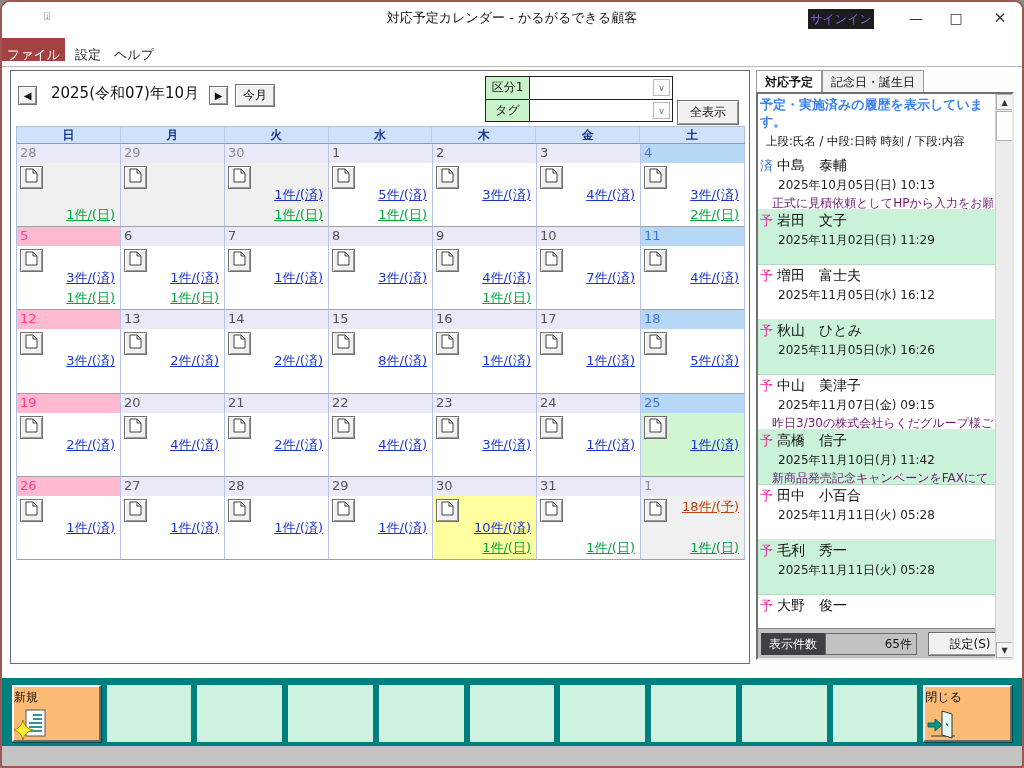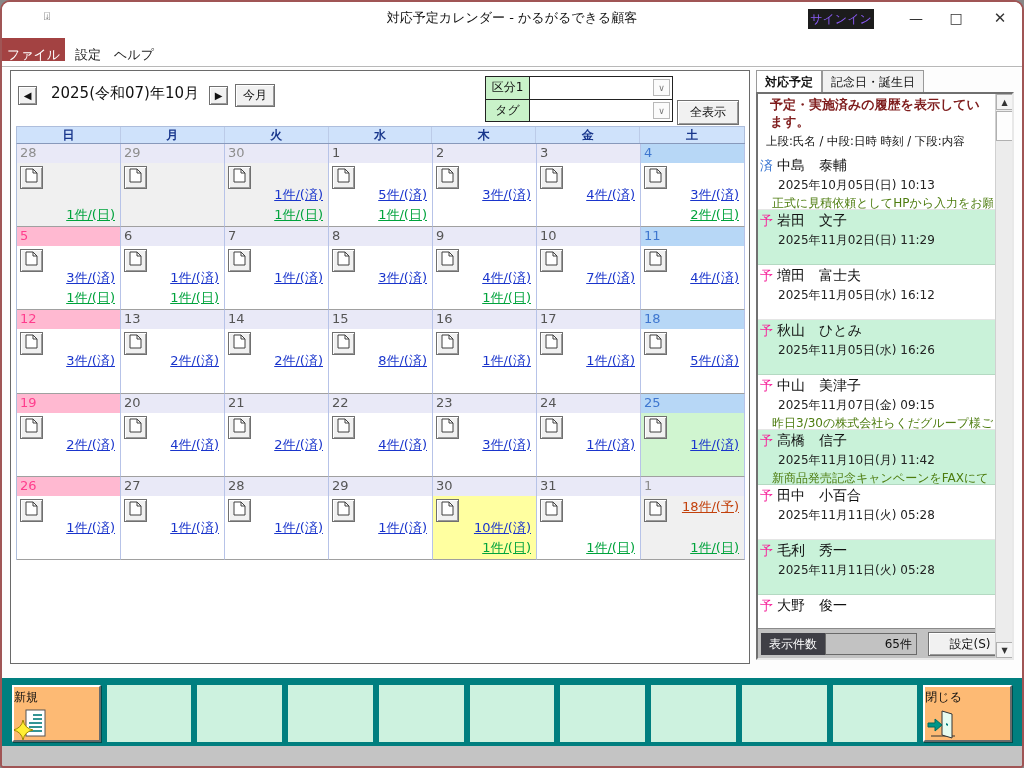--- a/index.html
+++ b/index.html
@@ -63,30 +63,30 @@
   .lnk-done { top:23px; color:#1a35cc; }
   .lnk-day { top:43px; color:#00a33c; }
 
   
   .side-panel { position:absolute; left:752px; top:0; width:264px; height:600px; }
   .tabs { position:absolute; left:2px; top:2px; height:22px; display:flex; }
   .tab { font-size:12px; padding:3px 8px 2px; border:1px solid #999; border-bottom:none; background:#f1f1f1; color:#111; }
   .tab.active { background:#fff; font-weight:bold; }
   .listbox { position:absolute; left:2px; top:24px; width:258px; height:568px; background:#fff; border:2px solid; border-color:#707070 #e8e8e8 #e8e8e8 #707070; overflow:hidden; }
   .list-content { position:absolute; left:0; top:0; right:17px; bottom:0; overflow:hidden; }
-  .list-msg { color:#7f1d1d; font-weight:bold; font-size:13px; line-height:17px; padding:2px 2px 0 12px; }
+  .list-msg { color:#3b82f6; font-weight:bold; font-size:13px; line-height:17px; padding:2px 2px 0 2px; }
   .list-legend { font-size:11.5px; color:#111; padding:4px 0 6px 8px; white-space:nowrap; }
   .entry { position:relative; height:55px; padding:2px 2px 0 2px; border-bottom:1px solid rgba(0,0,0,0.10); }
   .entry.alt { background:#c9f2d9; }
   .entry .l1 { font-size:14px; color:#111; white-space:nowrap; }
   .entry .status { font-size:13px; margin-right:4px; }
   .entry .status.done { color:#2f6fd0; }
   .entry .status.plan { color:#f5259b; }
   .entry .l2 { font-size:12px; color:#222; padding-left:18px; margin-top:2px; white-space:nowrap; }
-  .entry .l3 { font-size:12px; color:#4d7c0f; padding-left:12px; margin-top:1px; white-space:nowrap; overflow:hidden; }
+  .entry .l3 { font-size:12px; color:#701a75; padding-left:12px; margin-top:1px; white-space:nowrap; overflow:hidden; }
   .list-footer { position:absolute; left:0; right:17px; bottom:0; height:30px; background:#c2c2c2; border-top:1px solid #8a8a8a; }
   .count-label { position:absolute; left:3px; top:4px; width:64px; height:22px; background:#3f3f46; color:#fff; font-size:12px; line-height:22px; text-align:center; }
   .count-value { position:absolute; left:67px; top:4px; width:92px; height:22px; border:1px solid #6a6a6a; font-size:12px; line-height:20px; text-align:right; padding-right:4px; color:#111; }
   .settings-btn { position:absolute; left:170px; top:3px; width:84px; height:24px; line-height:22px; }
   .scrollbar { position:absolute; right:0; top:0; bottom:0; width:17px; background:#ececec; border-left:1px solid #d0d0d0; }
   .scr-btn { position:absolute; left:0; width:17px; height:16px; background:#f4f4f4; border:1px solid #b0b0b0; font-size:8px; color:#333; text-align:center; line-height:15px; }
   .scr-up { top:0; } .scr-down { bottom:0; }
   .scr-thumb { position:absolute; left:0; top:17px; width:17px; height:30px; background:#fdfdfd; border:1px solid #b0b0b0; }
 
   

